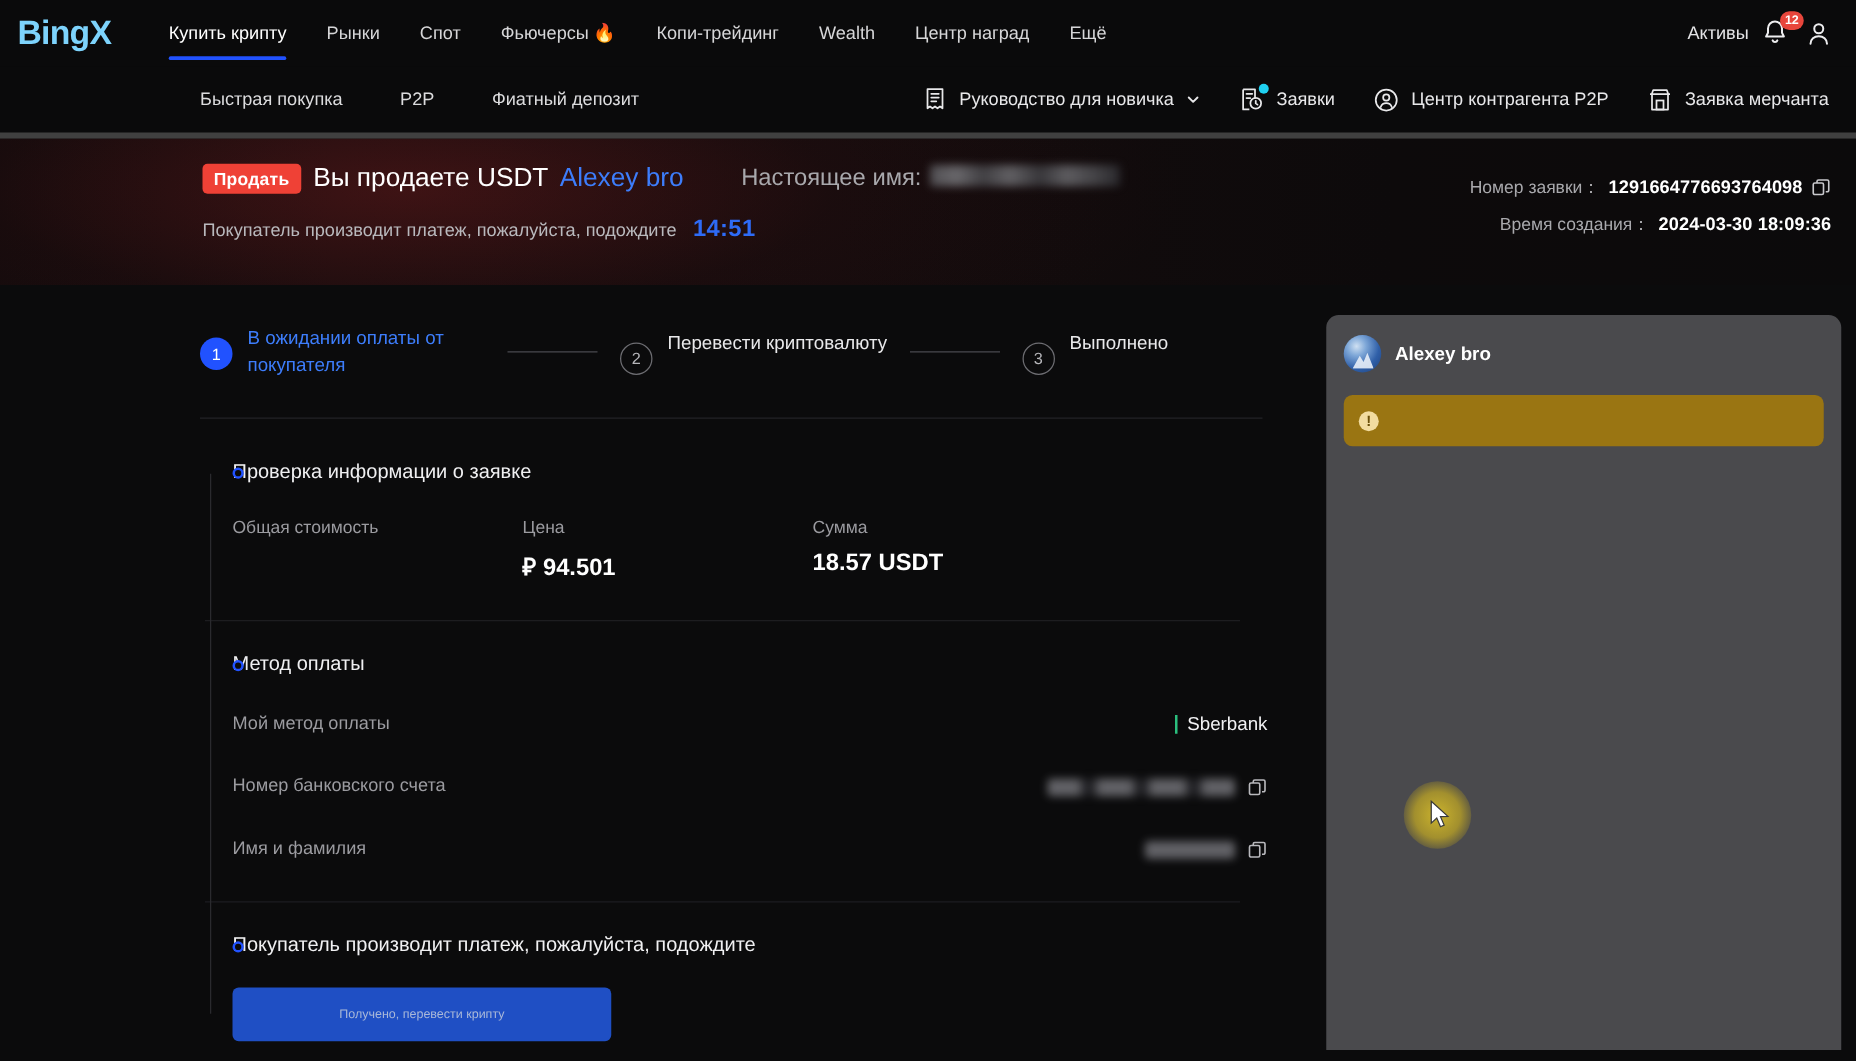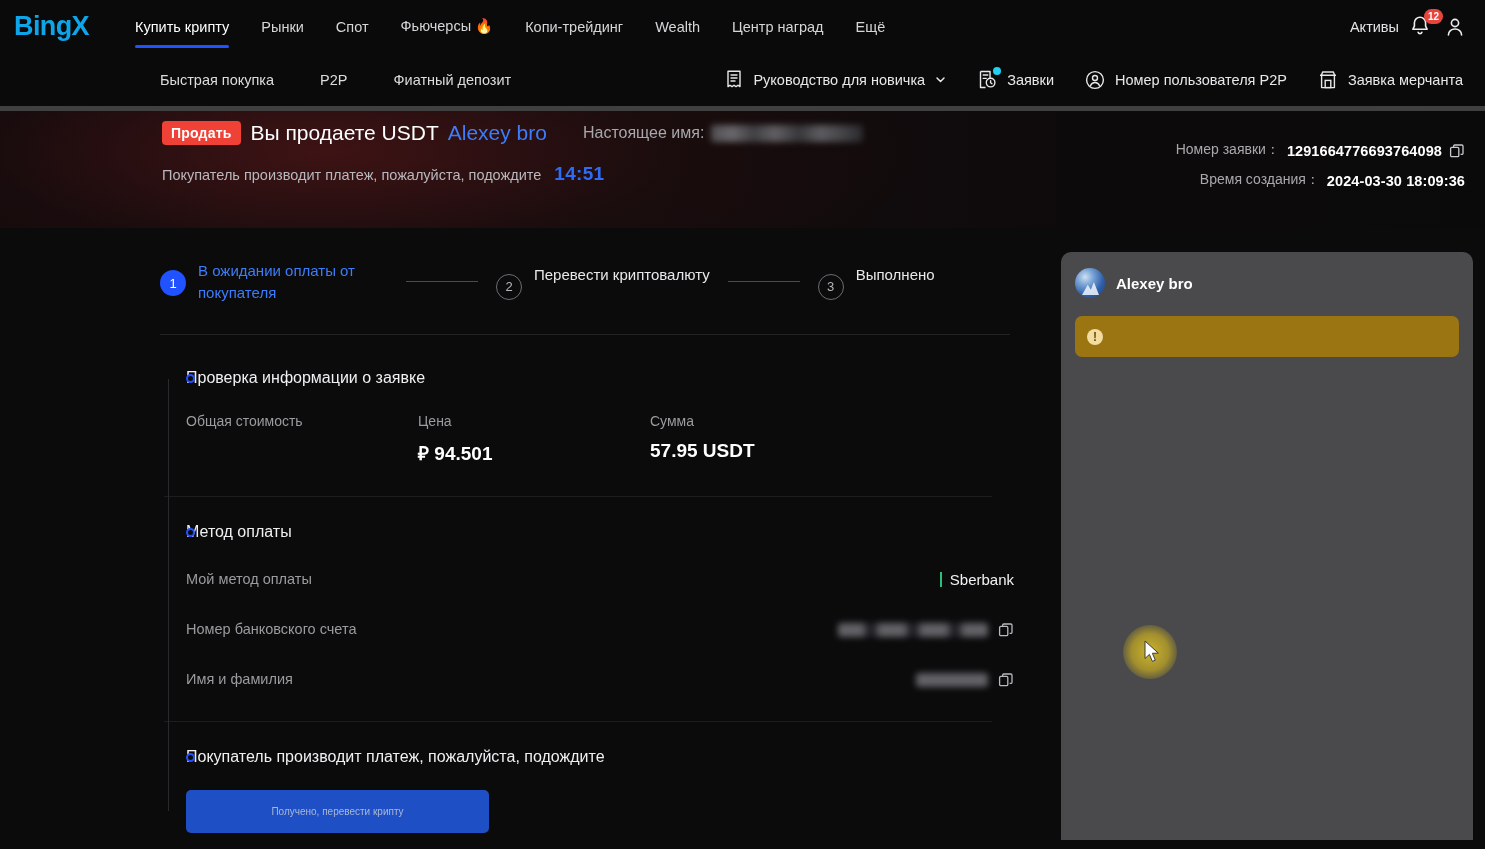--- a/index.html
+++ b/index.html
@@ -10,21 +10,21 @@
     overflow: hidden;
   }
   .app { position: relative; width: 1485px; height: 849px; background: #0b0b0c; }
 
   
   .topnav {
     height: 53px; background: #0a0a0b;
     display: flex; align-items: center; padding: 0 18px 0 14px;
     position: relative;
   }
-  .logo { font-size: 27px; font-weight: 700; color: #0ea5e9; letter-spacing: -0.6px; margin-right: 30px; }
+  .logo { font-size: 27px; font-weight: 700; color: #7dd3fc; letter-spacing: -0.6px; margin-right: 30px; }
   .nav-items { display: flex; align-items: center; gap: 0; }
   .nav-item {
     position: relative; color: #d6d6d8; font-size: 14.5px;
     padding: 17px 16px; cursor: pointer; white-space: nowrap;
   }
   .nav-item.active { color: #fff; }
   .nav-item.active::after {
     content: ""; position: absolute; left: 16px; right: 16px; bottom: 4px;
     height: 3px; background: #2152ff; border-radius: 2px;
   }
@@ -49,37 +49,37 @@
   .sn-ico { display: flex; align-items: center; gap: 9px; color: #e8e8ea; font-size: 14.5px; cursor: pointer; white-space: nowrap; }
   .dot-badge { position: absolute; top: -2px; right: -3px; width: 8px; height: 8px; border-radius: 50%; background: #1fd0f0; }
 
   
   .banner {
     height: 117px; position: relative; padding: 26px 0 0 0;
     background:
       radial-gradient(620px 170px at 22% 35%, rgba(120,28,30,0.40) 0%, rgba(60,14,18,0.16) 55%, rgba(10,10,11,0) 100%),
       linear-gradient(90deg, #120b0c 0%, #180d0e 18%, #140c0d 45%, #0d0a0b 75%, #0b0a0b 100%);
   }
-  .banner-left { position: absolute; left: 162px; top: 10px; }
+  .banner-left { position: absolute; left: 162px; top: 20px; }
   .banner-row1 { display: flex; align-items: center; }
   .pill {
     background: #ef4136; color: #fff; font-size: 14px; font-weight: 600;
     border-radius: 4px; padding: 4px 9px; margin-right: 10px; letter-spacing: .2px;
   }
   .sell-title { font-size: 21px; color: #fff; font-weight: 400; }
   .counterparty { font-size: 21px; color: #3d7dfb; margin-left: 9px; }
-  .realname { margin-left: 36px; display: flex; align-items: center; gap: 7px; font-size: 16px; color: #a8a8ac; }
+  .realname { margin-left: 46px; display: flex; gap: 7px; font-size: 19px; color: #a8a8ac; }
   .blur-name { width: 152px; height: 17px; border-radius: 2px;
     background: linear-gradient(90deg,#5a5a5e 0%,#77777b 14%,#48484c 28%,#6e6e72 42%,#3e3e42 58%,#6a6a6e 72%,#4a4a4e 88%,#2e2e32 100%);
     filter: blur(3.4px); opacity: .85; }
   .banner-row2 { margin-top: 18px; display: flex; align-items: baseline; gap: 13px; }
   .wait-text { font-size: 14.5px; color: #b9b9bd; }
   .timer { font-size: 19px; color: #2e6bf6; font-weight: 700; letter-spacing: .3px; }
   .banner-right { position: absolute; right: 20px; top: 30px; text-align: right; }
-  .br-row { display: flex; align-items: flex-end; justify-content: flex-end; gap: 7px; margin-bottom: 12px; }
+  .br-row { display: flex; align-items: center; justify-content: flex-end; gap: 7px; margin-bottom: 12px; }
   .br-label { color: #a9a9ad; font-size: 14px; }
   .br-val { color: #fff; font-size: 14.5px; font-weight: 700; letter-spacing: .1px; }
 
   
   .main { display: flex; height: 612px; background: #0b0b0c; }
   .left-col { width: 1062px; position: relative; padding: 32px 0 0 160px; }
 
   
   .stepper { display: flex; align-items: center; }
   .step { display: flex; align-items: flex-start; gap: 12px; }
@@ -241,21 +241,21 @@
         </span>
         <span>Заявки</span>
       </div>
 
       <div class="sn-ico">
         <svg width="22" height="22" viewBox="0 0 22 22" fill="none" stroke="#e8e8ea" stroke-width="1.4">
           <circle cx="11" cy="11" r="8.4"></circle>
           <circle cx="11" cy="9" r="2.5"></circle>
           <path d="M6.6 16.6c.7-2 2.3-3.1 4.4-3.1s3.7 1.1 4.4 3.1" stroke-linecap="round"></path>
         </svg>
-        <span>Номер пользователя P2P</span>
+        <span>Центр контрагента P2P</span>
       </div>
 
       <div class="sn-ico">
         <svg width="22" height="22" viewBox="0 0 22 22" fill="none" stroke="#e8e8ea" stroke-width="1.4">
           <path d="M3 6.2h16M4.4 6.2 5.6 3h10.8l1.2 3.2" stroke-linejoin="round"></path>
           <path d="M4.6 6.2v12.4h12.8V6.2" stroke-linejoin="round"></path>
           <rect x="8.2" y="11.4" width="5.6" height="7.2"></rect>
         </svg>
         <span>Заявка мерчанта</span>
       </div>
@@ -325,21 +325,21 @@
           <div class="costs">
             <div class="cost-col">
               <div class="cost-label">Общая стоимость</div>
             </div>
             <div class="cost-col">
               <div class="cost-label">Цена</div>
               <div class="cost-value">₽ 94.501</div>
             </div>
             <div class="cost-col w3">
               <div class="cost-label">Сумма</div>
-              <div class="cost-value">57.95 USDT</div>
+              <div class="cost-value">18.57 USDT</div>
             </div>
           </div>
         </div>
 
         <div class="sec-div"></div>
 
         <div class="sec">
           <span class="tl-dot" style="top:5px;"></span>
           <div class="sec-title" style="margin-bottom:22px;">Метод оплаты</div>
 

